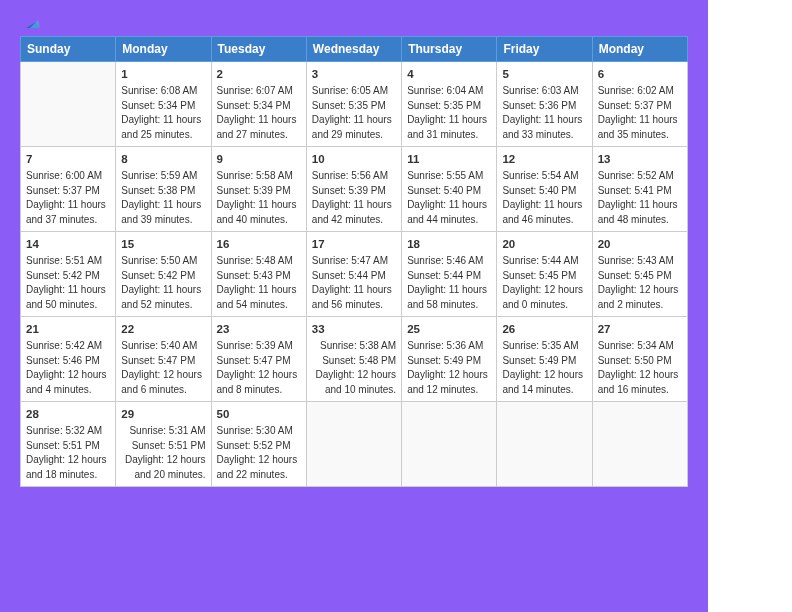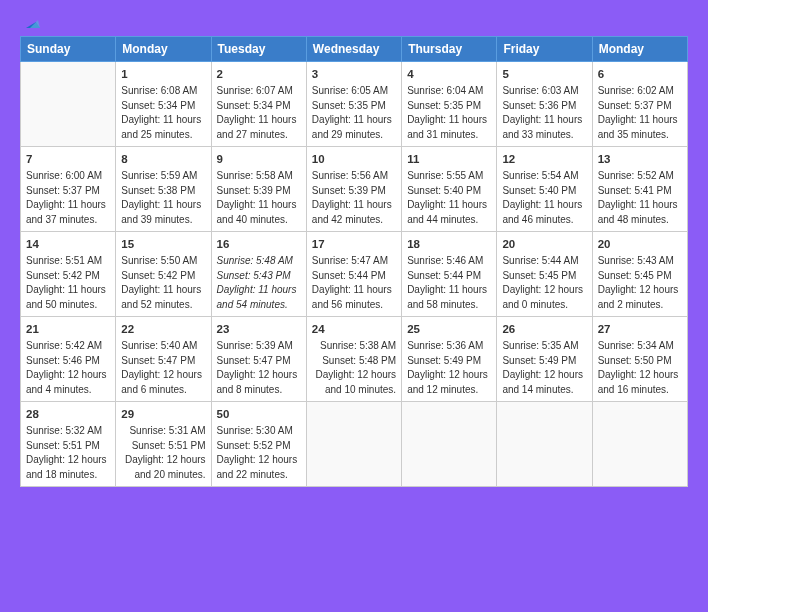--- a/index.html
+++ b/index.html
@@ -232,21 +232,21 @@
           </td>
           <td>
             <span class="day-number">15</span>
             <div class="day-info" style="white-space: pre-line;">Sunrise: 5:50 AM
 Sunset: 5:42 PM
 Daylight: 11 hours
 and 52 minutes.</div>
           </td>
           <td>
             <span class="day-number">16</span>
-            <div class="day-info" style="white-space: pre-line; font-style: italic;">Sunrise: 5:48 AM
+            <div class="day-info" style="white-space: pre-line;">Sunrise: 5:48 AM
 Sunset: 5:43 PM
 Daylight: 11 hours
 and 54 minutes.</div>
           </td>
           <td>
             <span class="day-number">17</span>
             <div class="day-info" style="white-space: pre-line;">Sunrise: 5:47 AM
 Sunset: 5:44 PM
 Daylight: 11 hours
 and 56 minutes.</div>
@@ -289,21 +289,21 @@
 and 6 minutes.</div>
           </td>
           <td>
             <span class="day-number">23</span>
             <div class="day-info" style="white-space: pre-line;">Sunrise: 5:39 AM
 Sunset: 5:47 PM
 Daylight: 12 hours
 and 8 minutes.</div>
           </td>
           <td>
-            <span class="day-number">24</span>
+            <span class="day-number">33</span>
             <div class="day-info" style="white-space: pre-line; text-align: right;">Sunrise: 5:38 AM
 Sunset: 5:48 PM
 Daylight: 12 hours
 and 10 minutes.</div>
           </td>
           <td>
             <span class="day-number">25</span>
             <div class="day-info" style="white-space: pre-line;">Sunrise: 5:36 AM
 Sunset: 5:49 PM
 Daylight: 12 hours

